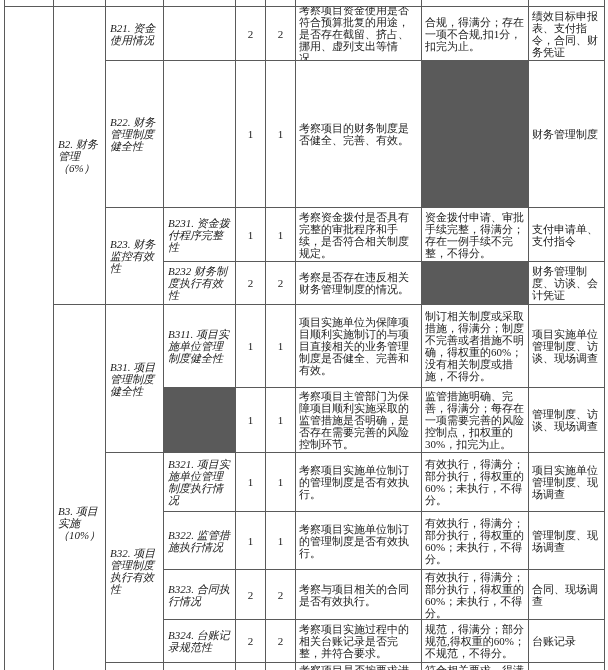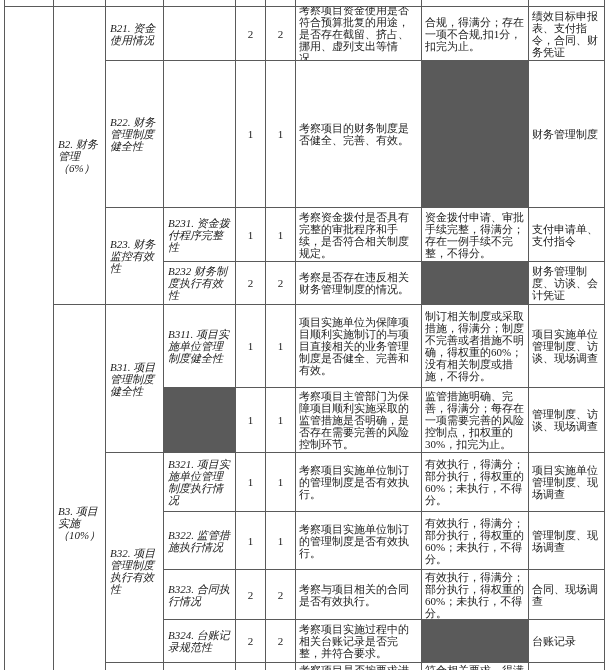--- a/index.html
+++ b/index.html
@@ -128,20 +128,21 @@
   <div class="c txt" style="grid-area:11/7/12/8">考察项目实施过程中的相关台账记录是否完整，并符合要求。</div>
   <div class="c txt clip" style="grid-area:12/7/13/8">考察项目是否按要求进</div>
 
   <div class="c txt" style="grid-area:2/8/3/9">合规，得满分；存在一项不合规,扣1分，扣完为止。</div>
   <div class="c txt" style="grid-area:4/8/5/9">资金拨付申请、审批手续完整，得满分；存在一例手续不完整，不得分。</div>
   <div class="c txt" style="grid-area:6/8/7/9">制订相关制度或采取措施，得满分；制度不完善或者措施不明确，得权重的60%；没有相关制度或措施，不得分。</div>
   <div class="c txt" style="grid-area:7/8/8/9">监管措施明确、完善，得满分；每存在一项需要完善的风险控制点，扣权重的30%，扣完为止。</div>
   <div class="c txt" style="grid-area:8/8/9/9">有效执行，得满分；部分执行，得权重的60%；未执行，不得分。</div>
   <div class="c txt" style="grid-area:9/8/10/9">有效执行，得满分；部分执行，得权重的60%；未执行，不得分。</div>
   <div class="c txt" style="grid-area:10/8/11/9">有效执行，得满分；部分执行，得权重的60%；未执行，不得分。</div>
+  <div class="c txt" style="grid-area:11/8/12/9">规范，得满分；部分规范,得权重的60%；不规范，不得分。</div>
   <div class="c txt clip" style="grid-area:12/8/13/9">符合相关要求，得满</div>
 
   <div class="c txt" style="grid-area:2/9/3/10">绩效目标申报表、支付指令，合同、财务凭证</div>
   <div class="c txt" style="grid-area:4/9/5/10">支付申请单、支付指令</div>
   <div class="c txt" style="grid-area:3/9/4/10">财务管理制度</div>
   <div class="c txt" style="grid-area:5/9/6/10">财务管理制度、访谈、会计凭证</div>
   <div class="c txt" style="grid-area:6/9/7/10">项目实施单位管理制度、访谈、现场调查</div>
   <div class="c txt" style="grid-area:7/9/8/10">管理制度、访谈、现场调查</div>
   <div class="c txt" style="grid-area:8/9/9/10">项目实施单位管理制度、现场调查</div>
   <div class="c txt" style="grid-area:9/9/10/10">管理制度、现场调查</div>

